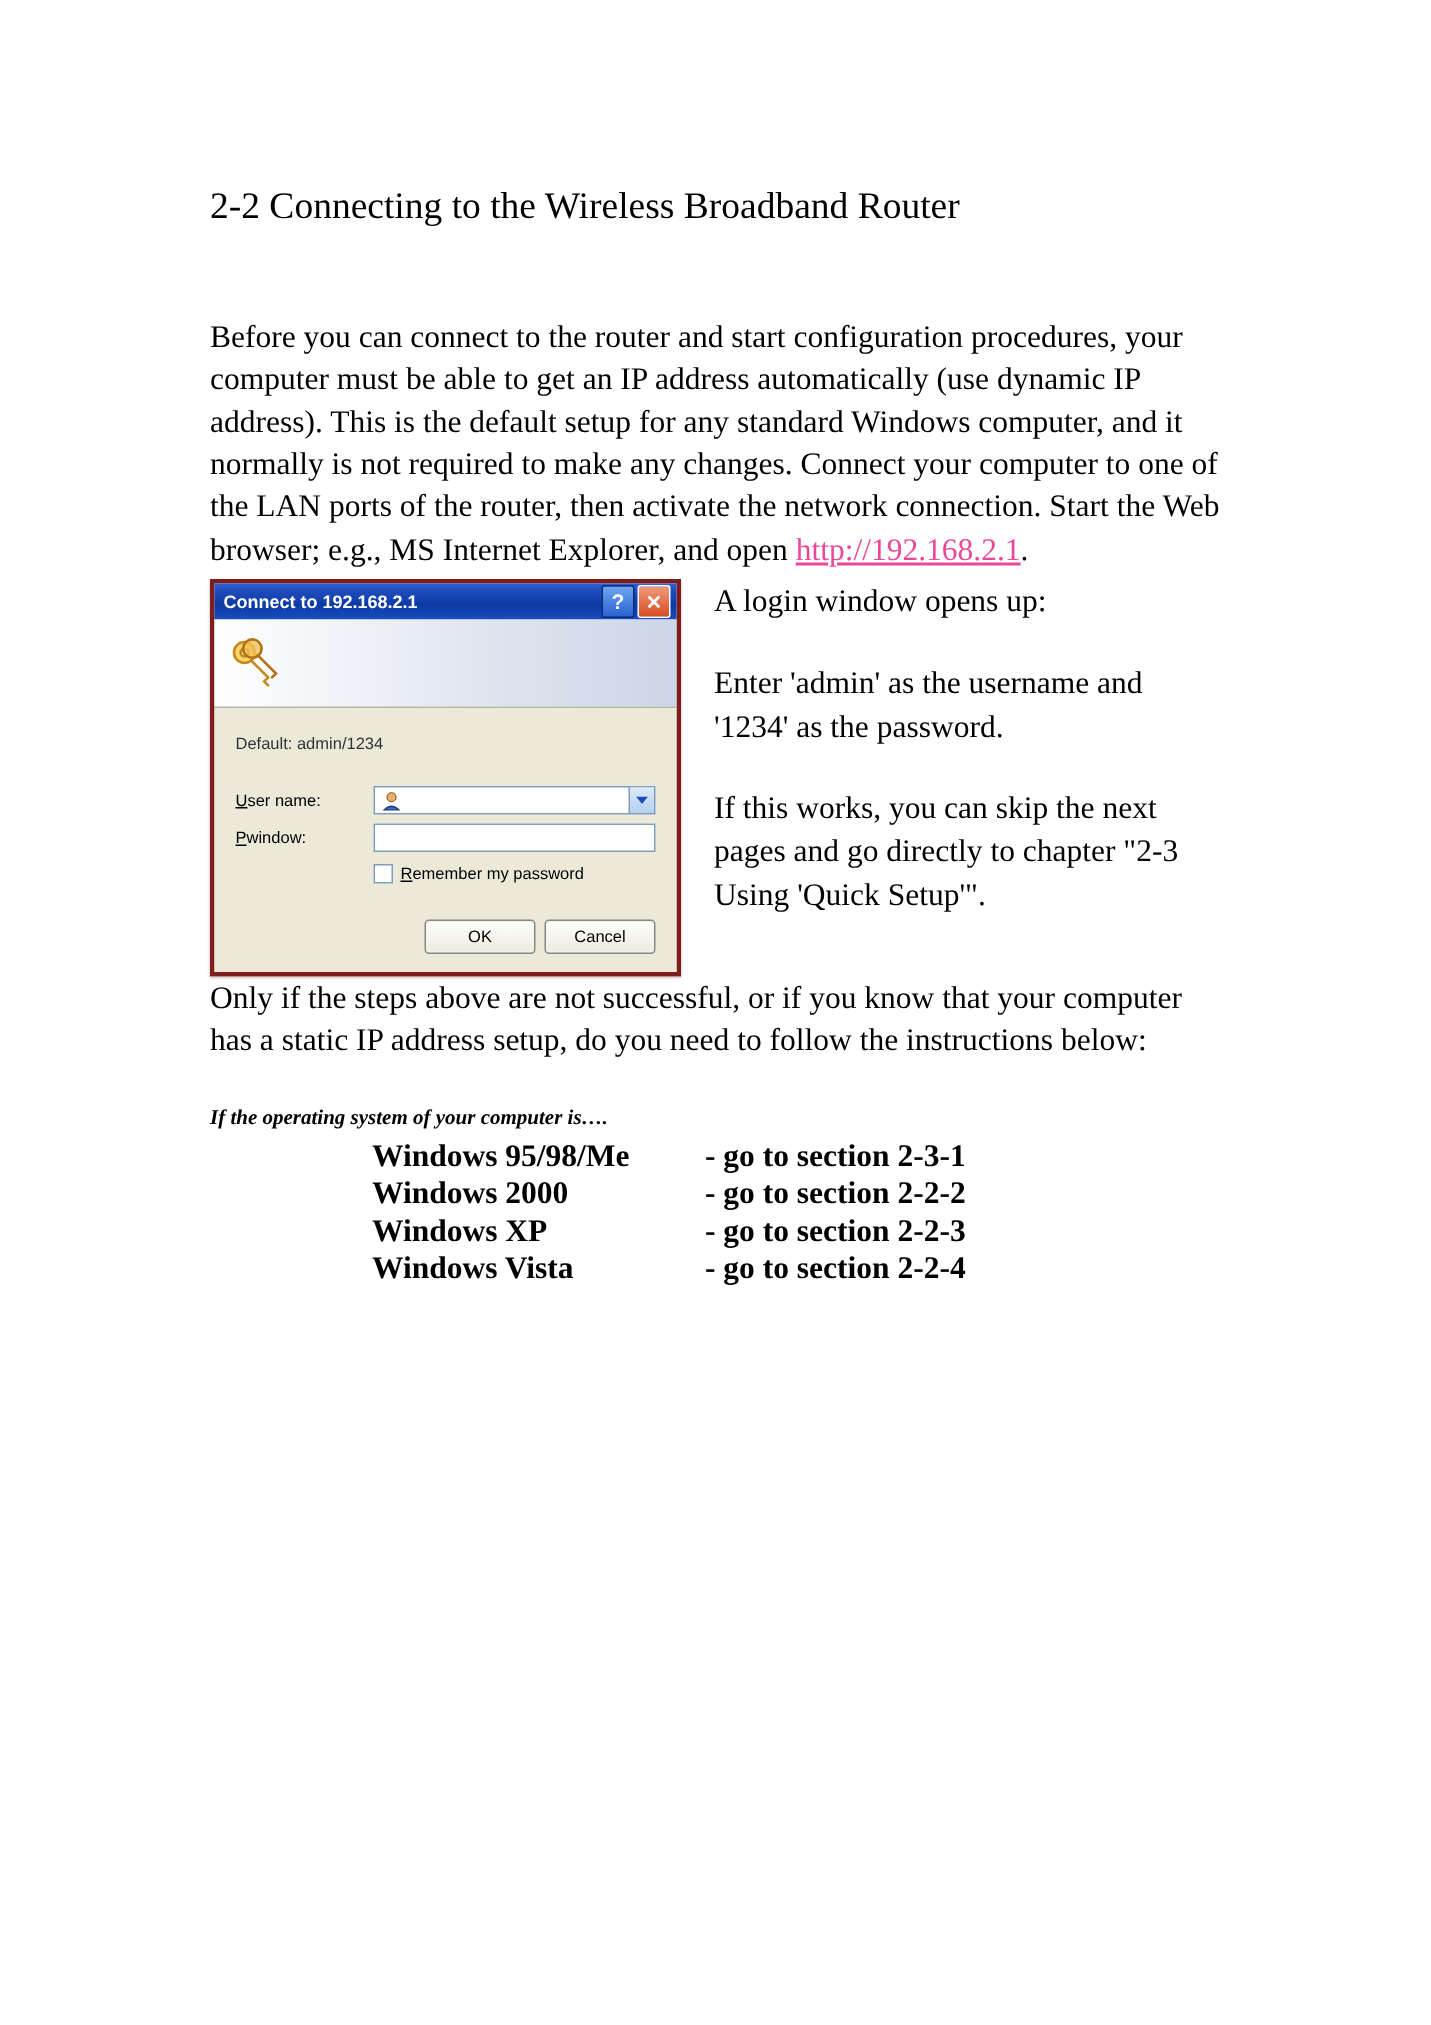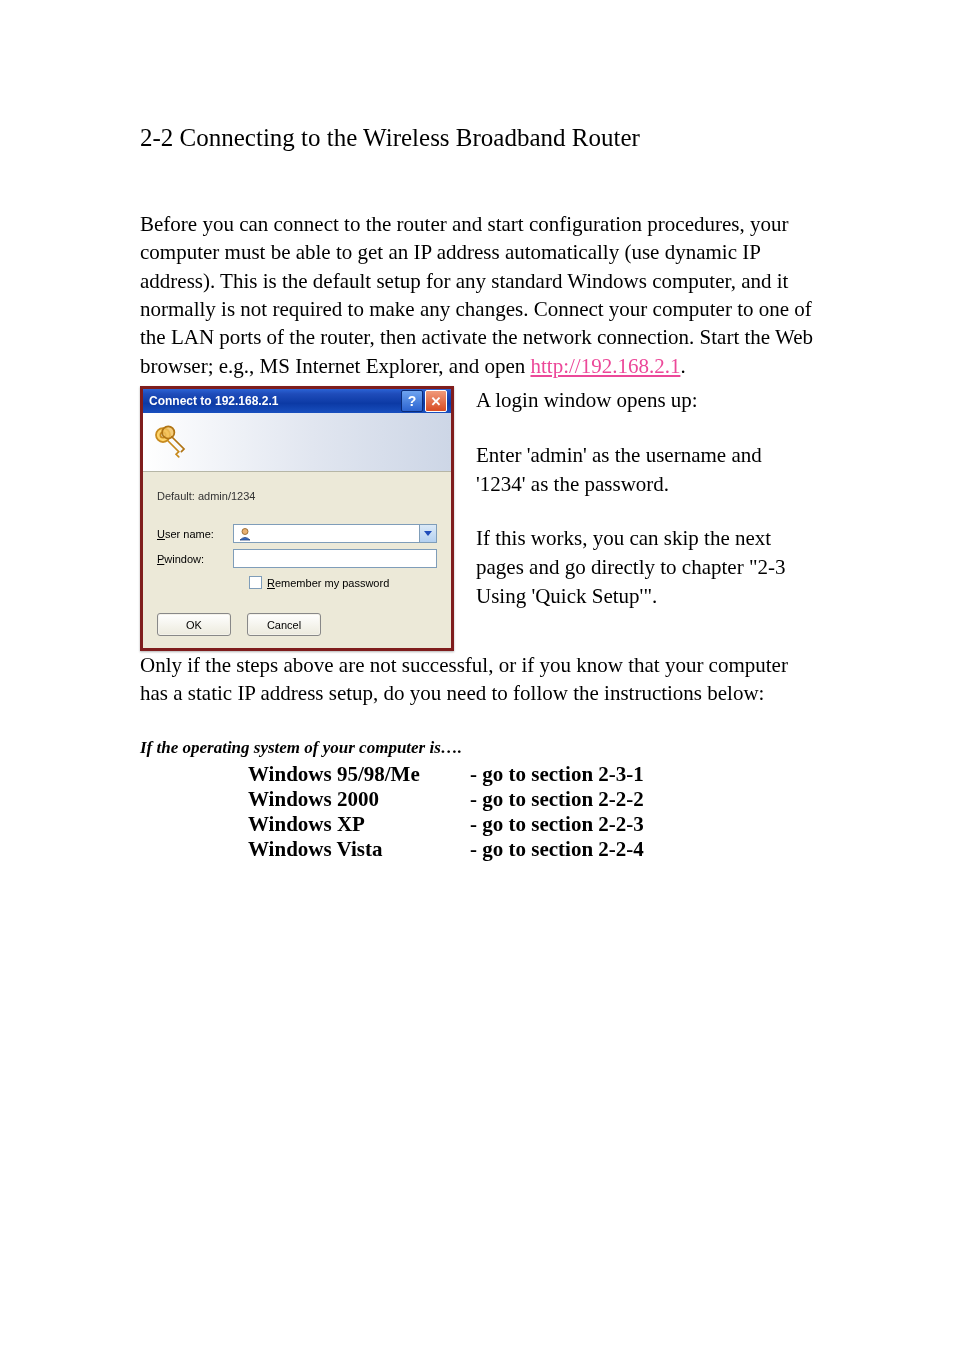--- a/index.html
+++ b/index.html
@@ -13,34 +13,34 @@
 .titlebar-text{flex:1}
 .titlebar-btns{display:flex;gap:2px}
 .titlebar-btn{width:20px;height:20px;display:flex;align-items:center;justify-content:center;font-family:Arial,sans-serif;font-weight:bold;border-radius:2px}
 .help-btn{background:linear-gradient(to bottom,#6ea4f0,#2b63d0);border:1px solid #0a2c7a;color:#fff;font-size:14px}
 .close-btn{background:linear-gradient(to bottom,#f09a7a,#d84c24);border:1px solid #fff;color:#fff;font-size:13px}
 .banner{height:58px;background:linear-gradient(to right,#fff 0%,#e1e6f0 55%,#cdd6e6 100%);border-bottom:1px solid #b6b6a6;display:flex;align-items:center;padding-left:6px}
 .key-icon{width:42px;height:42px}
 .dlg-body{background:#ece9d8;padding:18px 14px 12px 14px}
 .default-hint{font-size:11px;color:#333;margin-bottom:22px}
 .form-row{display:flex;align-items:center;margin-bottom:6px}
-.form-label{width:76px;font-size:11px}
+.form-label{width:92px;font-size:11px}
 .underline{text-decoration:underline}
 .user-input{flex:1;height:19px;border:1px solid #7f9db9;background:#fff;display:flex;align-items:center;box-sizing:border-box}
 .user-input .icon-slot{width:18px;height:16px;margin-left:2px;display:flex;align-items:center;justify-content:center}
 .user-input .text-slot{flex:1;height:100%;font-size:11px;padding:0 2px}
 .dropdown-arrow{width:16px;height:17px;border-left:1px solid #7f9db9;background:linear-gradient(to bottom,#dceaf7,#b4d0f0);display:flex;align-items:center;justify-content:center;color:#1f4cba}
 .pwd-input{flex:1;height:19px;border:1px solid #7f9db9;background:#fff;box-sizing:border-box}
 .check-row{display:flex;align-items:center;margin:8px 0 24px 92px;font-size:11px}
 .checkbox{width:13px;height:13px;border:1px solid #7f9db9;background:#fff;margin-right:5px;box-sizing:border-box}
-.dlg-buttons{display:flex;justify-content:flex-start;gap:16px}
+.dlg-buttons{display:flex;justify-content:flex-end;gap:6px}
 .xp-btn{min-width:72px;height:21px;font-size:11px;font-family:Tahoma,Arial,sans-serif;background:linear-gradient(to bottom,#fff,#eceadd);border:1px solid #888;border-radius:3px;display:flex;align-items:center;justify-content:center;box-shadow:inset 0 0 0 1px #f4f2ea}
 .side-text{flex:1;padding-left:22px;font-size:21px;line-height:1.37}
 .side-text p{margin:0 0 26px 0}
-.os-heading{font-size:17px;font-style:italic;font-weight:bold;margin:30px 0 4px 0}
+.os-heading{font-size:14px;font-style:italic;font-weight:bold;margin:30px 0 4px 0}
 .os-table{margin-left:108px;font-size:21px;font-weight:bold}
 .os-row{display:flex}
 .os-cell-label{width:222px}
 .os-cell-ref{}
 </style>
 </head>
 <body>
 
 <div class="page">
   <h2 class="section-title">

